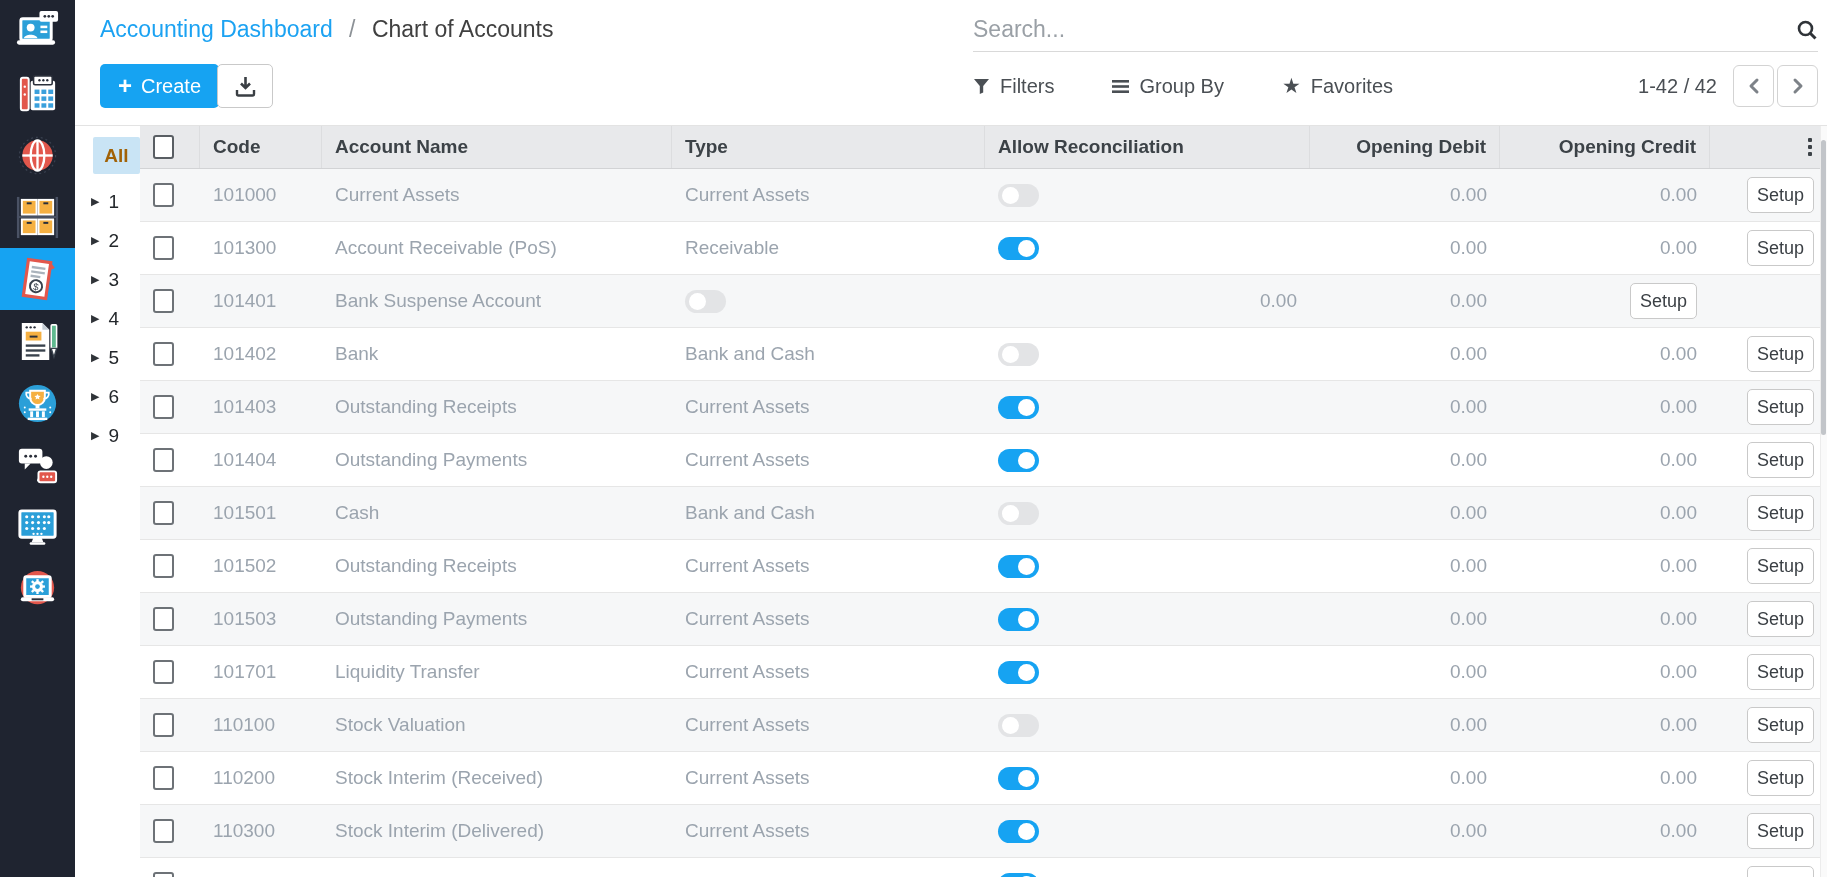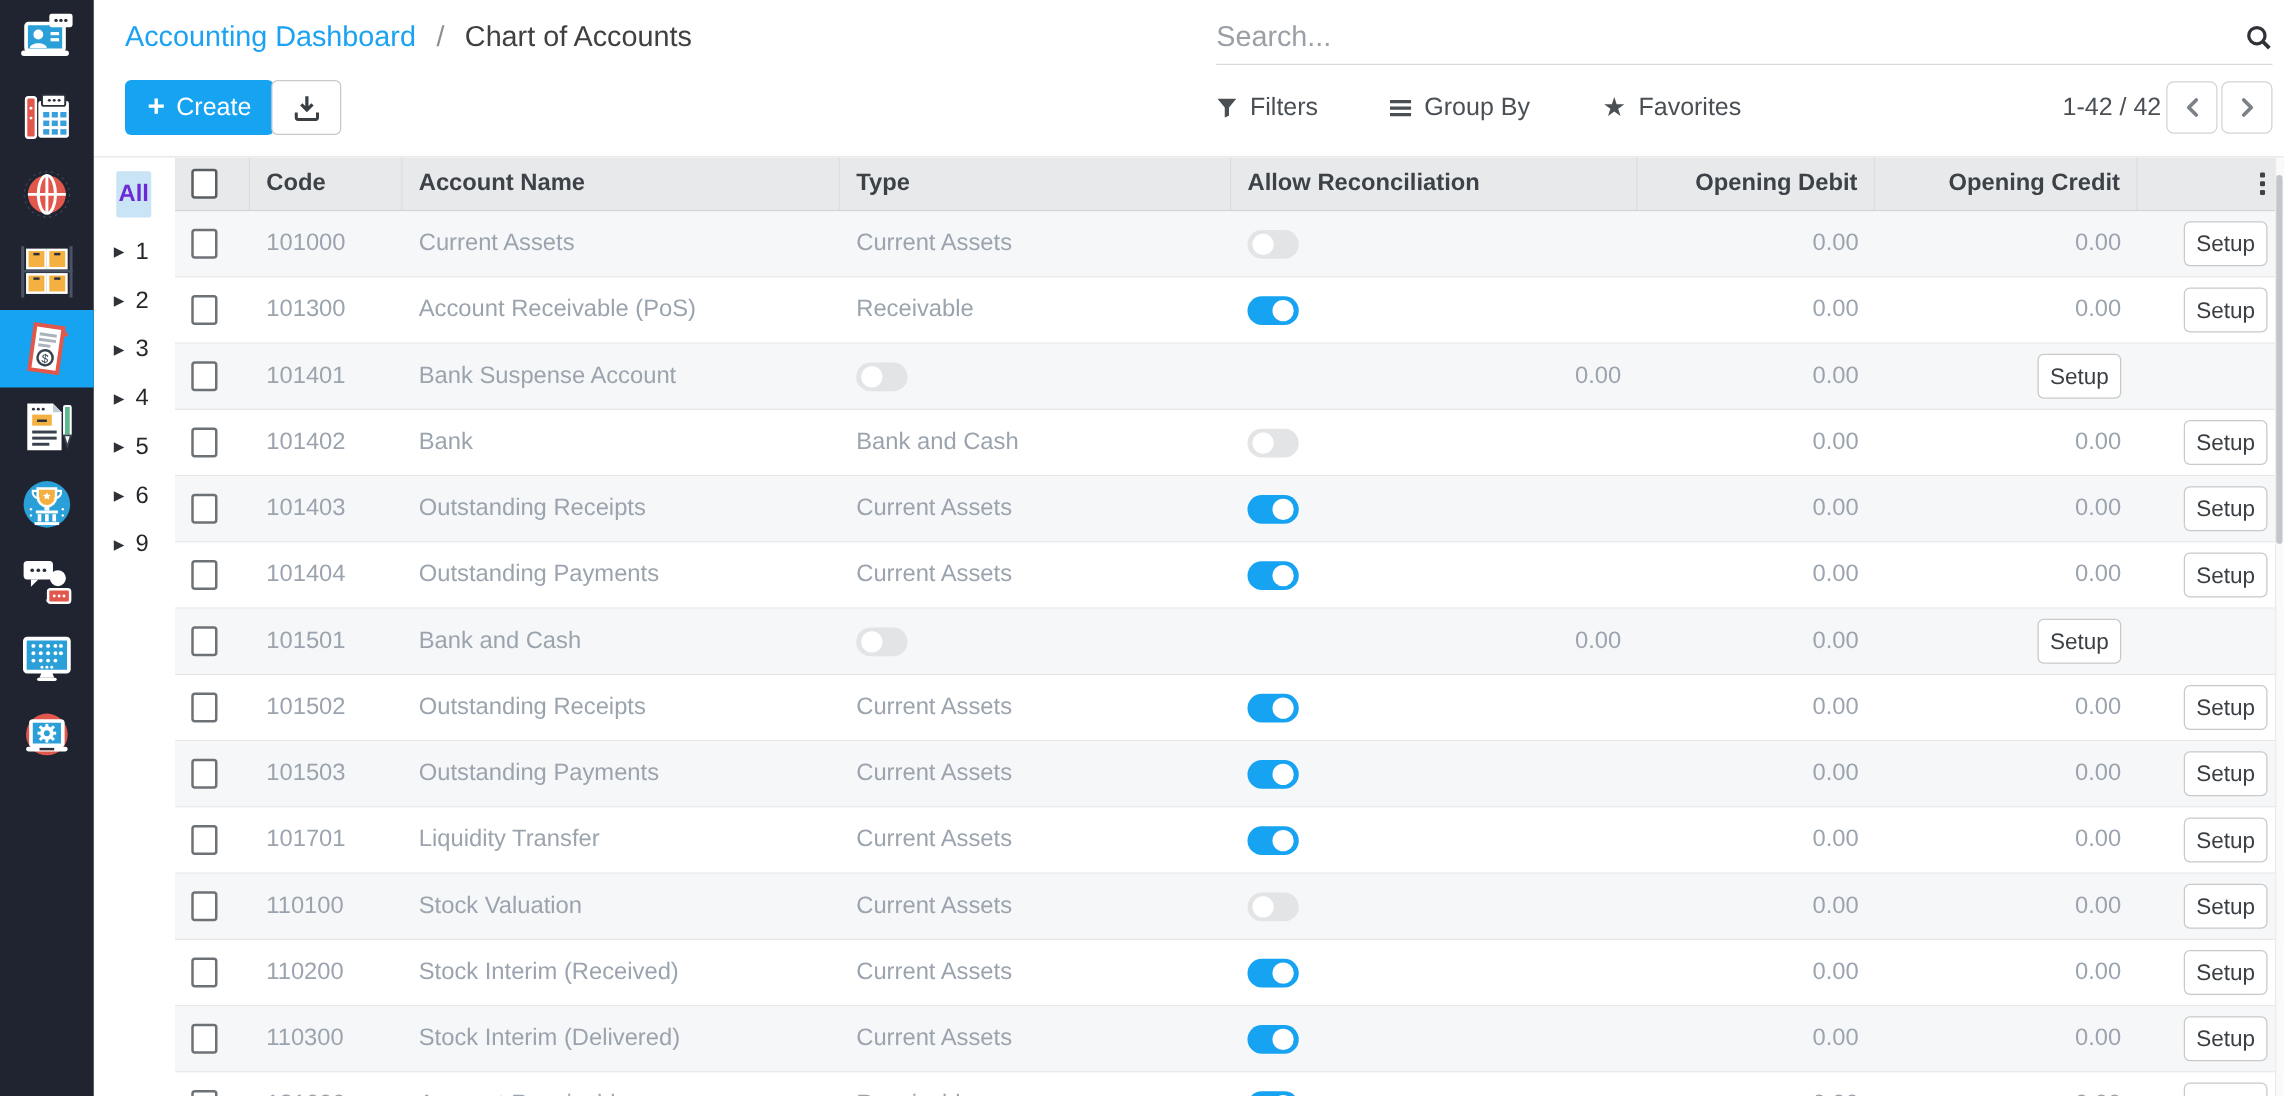--- a/index.html
+++ b/index.html
@@ -25,30 +25,30 @@
   .search-box input::placeholder { color:#9aa0a6; }
   .search-icon { width:22px; height:22px; flex:0 0 auto; cursor:pointer; }
   
   .btn-create { position:absolute; left:25px; top:64px; height:44px; padding:0 18px; background:#16a3f2; color:#fff;
     font-size:20px; border:none; border-radius:5px; cursor:pointer; display:flex; align-items:center; gap:9px; font-family:"Liberation Sans",sans-serif; }
   .btn-create .plus { font-size:24px; font-weight:bold; line-height:1; }
   .btn-download { position:absolute; left:142px; top:64px; width:56px; height:44px; background:#fff; border:1px solid #c9c9c9; border-radius:5px; cursor:pointer; display:flex; align-items:center; justify-content:center; }
   .view-controls { position:absolute; left:898px; top:64px; height:44px; display:flex; align-items:center; gap:58px; }
   .vc-item { display:flex; align-items:center; gap:10px; font-size:20px; color:#4a4f54; cursor:pointer; white-space:nowrap; }
   .vc-item .star { font-size:21px; color:#4a4f54; }
-  .pager { position:absolute; top:64px; right:9px; height:44px; display:flex; align-items:center; gap:4px; }
+  .pager { position:absolute; top:64px; right:9px; height:44px; display:flex; align-items:center; gap:16px; }
   .pager-text { font-size:20px; color:#4a4f54; }
   .pager-btns { display:flex; gap:3px; }
   .pager-btn { width:41px; height:42px; background:#fff; border:1px solid #d3d3d3; border-radius:6px; cursor:pointer; display:flex; align-items:center; justify-content:center; }
   
   .content { position:absolute; left:0; top:125px; width:1752px; height:752px; overflow:hidden; border-top:1px solid #e3e3e3; }
   
   .tree-panel { position:absolute; left:0; top:0; width:65px; }
-  .all-chip { margin:11px 0 8px 18px; width:28px; height:37px; background:#c9e4f5; border-radius:2px;
-    display:flex; align-items:center; justify-content:center; font-size:19px; font-weight:bold; color:#6d28d9; cursor:pointer; }
+  .all-chip { margin:11px 0 8px 18px; width:47px; height:37px; background:#c9e4f5; border-radius:2px;
+    display:flex; align-items:center; justify-content:center; font-size:19px; font-weight:bold; color:#a16207; cursor:pointer; }
   .tree-item { height:39px; display:flex; align-items:center; padding-left:16px; gap:9px; cursor:pointer; }
   .tree-item .caret { font-size:11px; color:#2f3338; }
   .tree-item .glabel { font-size:19px; color:#23272b; }
   
   .table { position:absolute; left:65px; top:0; width:1687px; }
   .thead, .trow { display:grid; grid-template-columns:60px 122px 350px 313px 325px 190px 210px 117px; }
   .thead { height:43px; background:#e8e9eb; border-bottom:1px solid #d2d3d5; }
   .hcell { display:flex; align-items:center; padding:0 13px; font-size:19px; font-weight:bold; color:#3c4247; border-right:1px solid #dcdddf; overflow:hidden; white-space:nowrap; cursor:pointer; }
   .hcell:last-child { border-right:none; }
   .hcell.right { justify-content:flex-end; }
@@ -488,20 +488,21 @@
     <div class="tcell right">
       <button class="btn-setup">Setup</button>
     </div>
   </div>
 
   <div class="trow odd">
     <div class="tcell">
       <div class="checkbox"></div>
     </div>
     <div class="tcell">101501</div>
+    <div class="tcell">Cash</div>
     <div class="tcell">Bank and Cash</div>
     <div class="tcell">
       <div class="toggle off">
                 <div class="knob"></div>
               </div>
     </div>
     <div class="tcell right">0.00</div>
     <div class="tcell right">0.00</div>
     <div class="tcell right">
       <button class="btn-setup">Setup</button>

